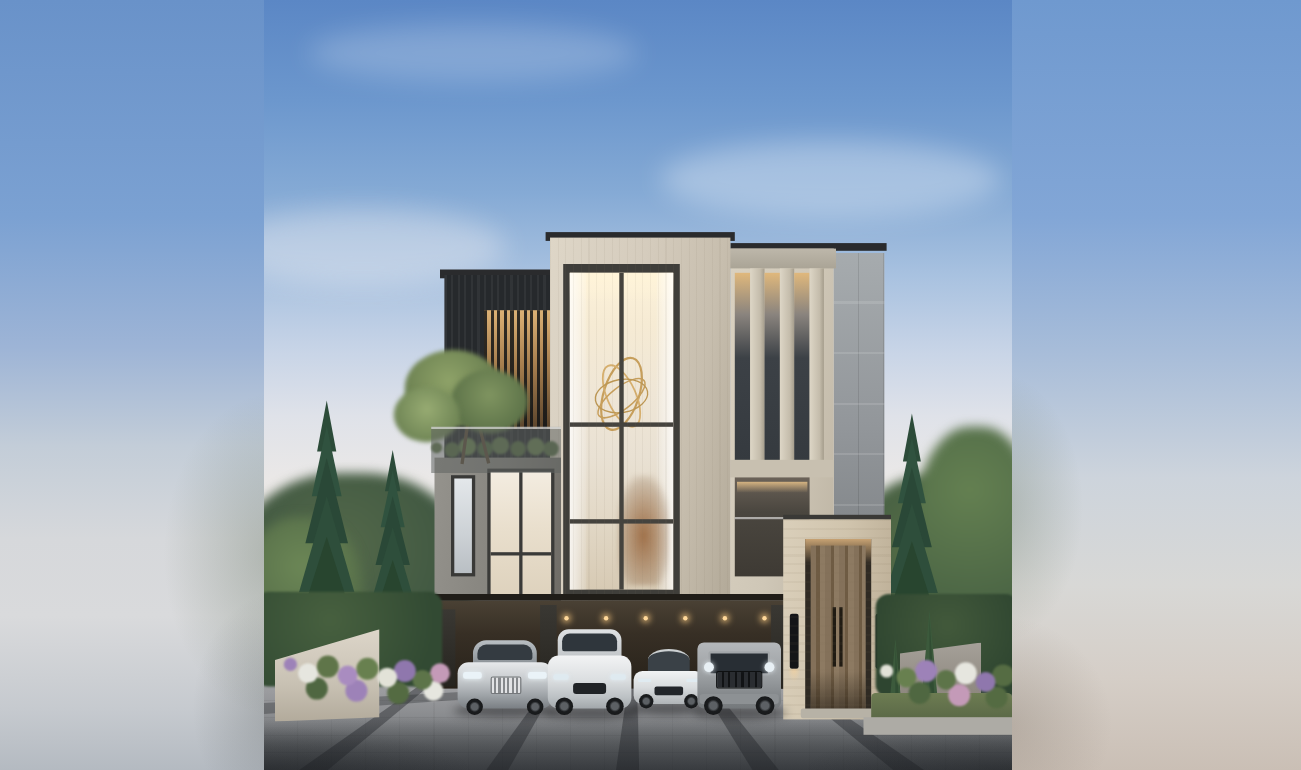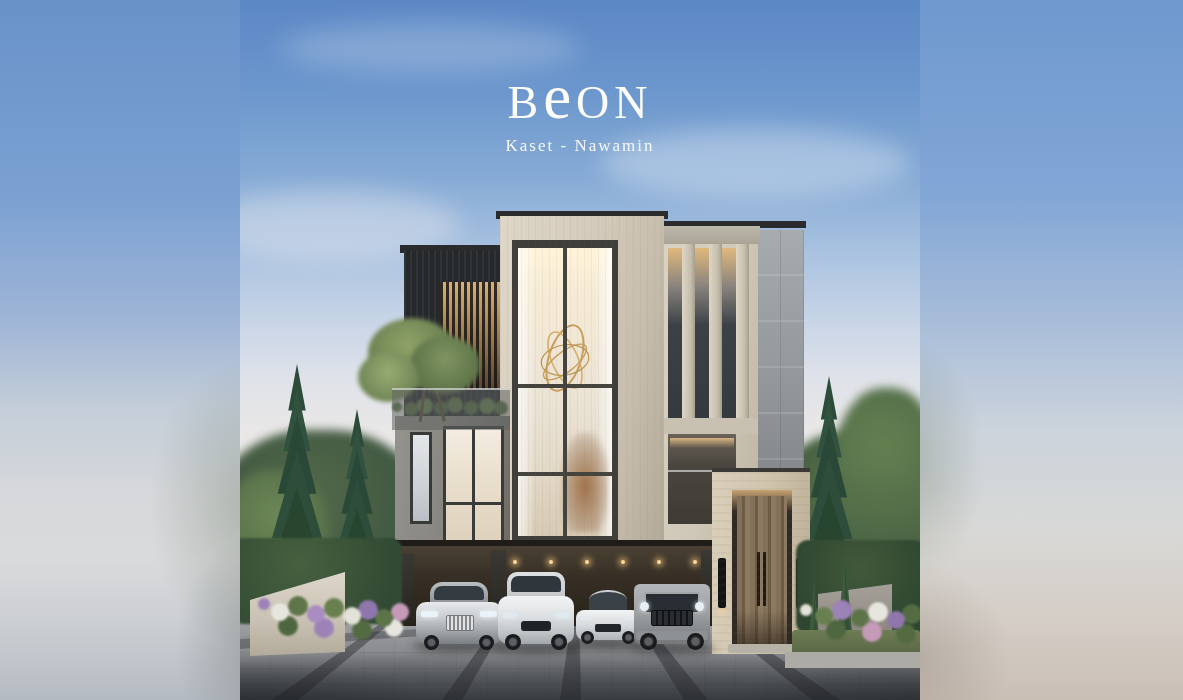--- a/index.html
+++ b/index.html
@@ -441,19 +441,15 @@
     </svg>
     <svg class="cypress" style="left:566px;top:576px;width:16px;height:76px" viewBox="0 0 24 100">
       <polygon points="12,0 20,88 4,88" fill="#3c5a3c"></polygon>
       <polygon points="12,8 17,88 12,88" fill="#314d33"></polygon>
       <rect x="11" y="88" width="3" height="12" fill="#4b3e2f"></rect>
     </svg>
     <div class="grass-right"></div>
     <div class="flowerbed fb-right"></div>
     <div class="walkway"></div>
 
-    <div class="logo">
-      <div class="logo-word"><span>B</span><span class="big-e">e</span><span>ON</span></div>
-      <div class="tagline">Kaset - Nawamin</div>
-    </div>
 
   </div>
 </div>
 
 </body></html>

